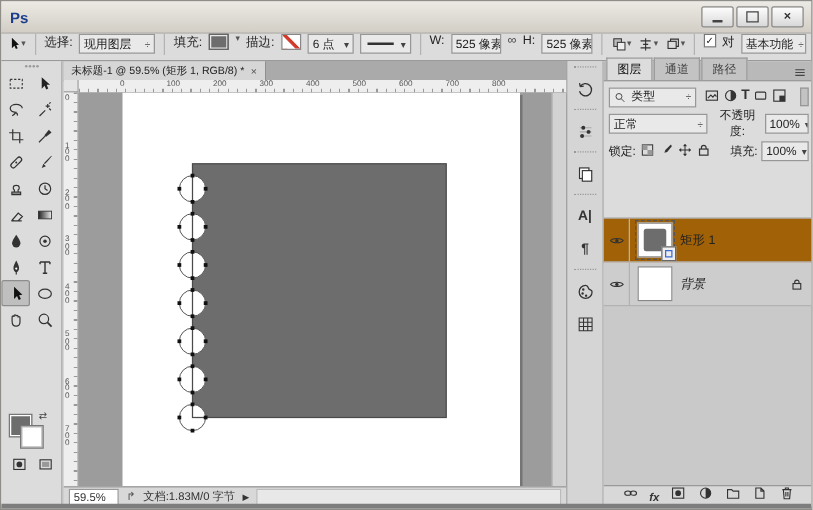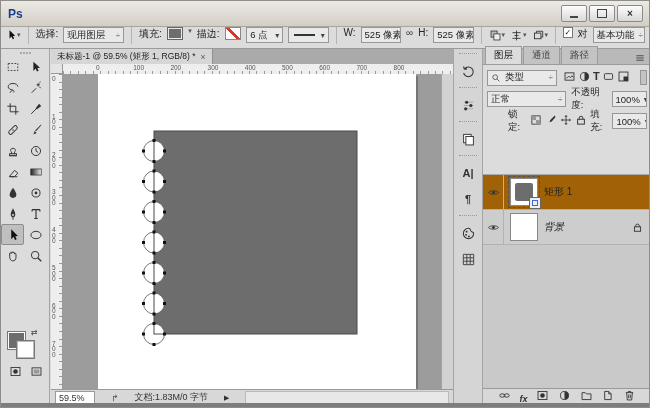--- a/index.html
+++ b/index.html
@@ -55,21 +55,21 @@
           background:repeating-linear-gradient(90deg,#999 0 1px,transparent 1px 7.44px);}
   .rcorner{position:absolute;left:0;top:15px;width:12px;height:10px;background:#e4e4e4;border-right:1px solid #999;border-bottom:1px solid #999;box-sizing:border-box;}
   .vruler{position:absolute;left:0;top:25px;width:12px;bottom:16px;background:#eeeeee;border-right:1px solid #999;box-sizing:border-box;}
   .vruler .num{position:absolute;left:1px;font-size:6.5px;line-height:5.5px;color:#555;white-space:pre-line;}
   .vticks{position:absolute;top:0;bottom:0;right:0;width:3px;
           background:repeating-linear-gradient(180deg,#999 0 1px,transparent 1px 7.56px);}
   .doccontent{position:absolute;left:12px;top:25px;right:0;bottom:16px;background:#9c9c9c;overflow:hidden;}
   .page{position:absolute;left:35px;top:0;width:318px;height:315px;background:#fff;box-shadow:2px 2px 0 rgba(0,0,0,.25);}
   .vscroll{position:absolute;right:0;top:0;bottom:0;width:12px;background:#d2d2d2;border-left:1px solid #a2a2a2;box-sizing:border-box;}
   .statusbar{position:absolute;left:0;bottom:0;right:0;height:16px;background:#d8d8d8;border-top:1px solid #999;
-             display:flex;align-items:center;gap:16px;padding:0 4px;font-size:9px;color:#333;box-sizing:border-box;}
+             display:flex;align-items:center;gap:6px;padding:0 4px;font-size:9px;color:#333;box-sizing:border-box;}
   .zoomfield{background:#fff;border:1px solid #999;height:12px;display:flex;align-items:center;padding:0 3px;font-size:9px;width:32px;}
   .statusrest{flex:1;height:12px;background:#e8e8e8;border:1px solid #bbb;}
   
   .dock{left:453px;top:48px;width:29px;height:356px;background:#d5d5d5;border-right:1px solid #a5a5a5;box-sizing:border-box;
         display:flex;flex-direction:column;align-items:center;}
   .dockbtn{width:26px;height:24px;display:flex;align-items:center;justify-content:center;margin-top:2px;}
   .dockbtn .ico{width:15px;height:15px;}
   .dockgrip{width:18px;height:3px;margin-top:4px;border-top:1px dotted #999;}
   .charicon{font-size:11px;color:#333;font-weight:bold;}
   
@@ -586,27 +586,27 @@
               </svg>
             </span></span>
         </span>
       <span style="margin-left:auto;width:5px;height:13px;background:#c3c3c3;border:1px solid #979797;"></span>
     </div>
     <div class="prow" style="top:40px;height:20px;">
       <span class="field" style="width:78px;">
         <span>正常</span>
           <span class="caret">÷</span>
       </span>
-      <span style="margin-left:2px;">不透明度:</span>
+      <span style="margin-left:2px;text-align:center;">不透明度:</span>
       <span class="field" style="width:30px;">
         <span>100%</span>
           <span class="caret">▾</span>
       </span>
     </div>
-    <div class="prow" style="top:62px;height:20px;margin-left:21px;">
+    <div class="prow" style="top:62px;height:20px;">
       <span>锁定:</span>
       <span class="lockicons" id="lockicons">
           <span><span class="ico" style="width: 12px; height: 12px;">
               <svg viewBox="0 0 16 16">
                 <rect x="2.5" y="2.5" width="11" height="11" fill="none" stroke="#333" stroke-width="1.1"></rect>
                 <path d="M2.5 2.5 H8 V8 H2.5 Z M8 8 H13.5 V13.5 H8 Z" fill="#999"></path>
               </svg>
             </span></span>
           <span><span class="ico" style="width: 12px; height: 12px;">
               <svg viewBox="0 0 16 16">

